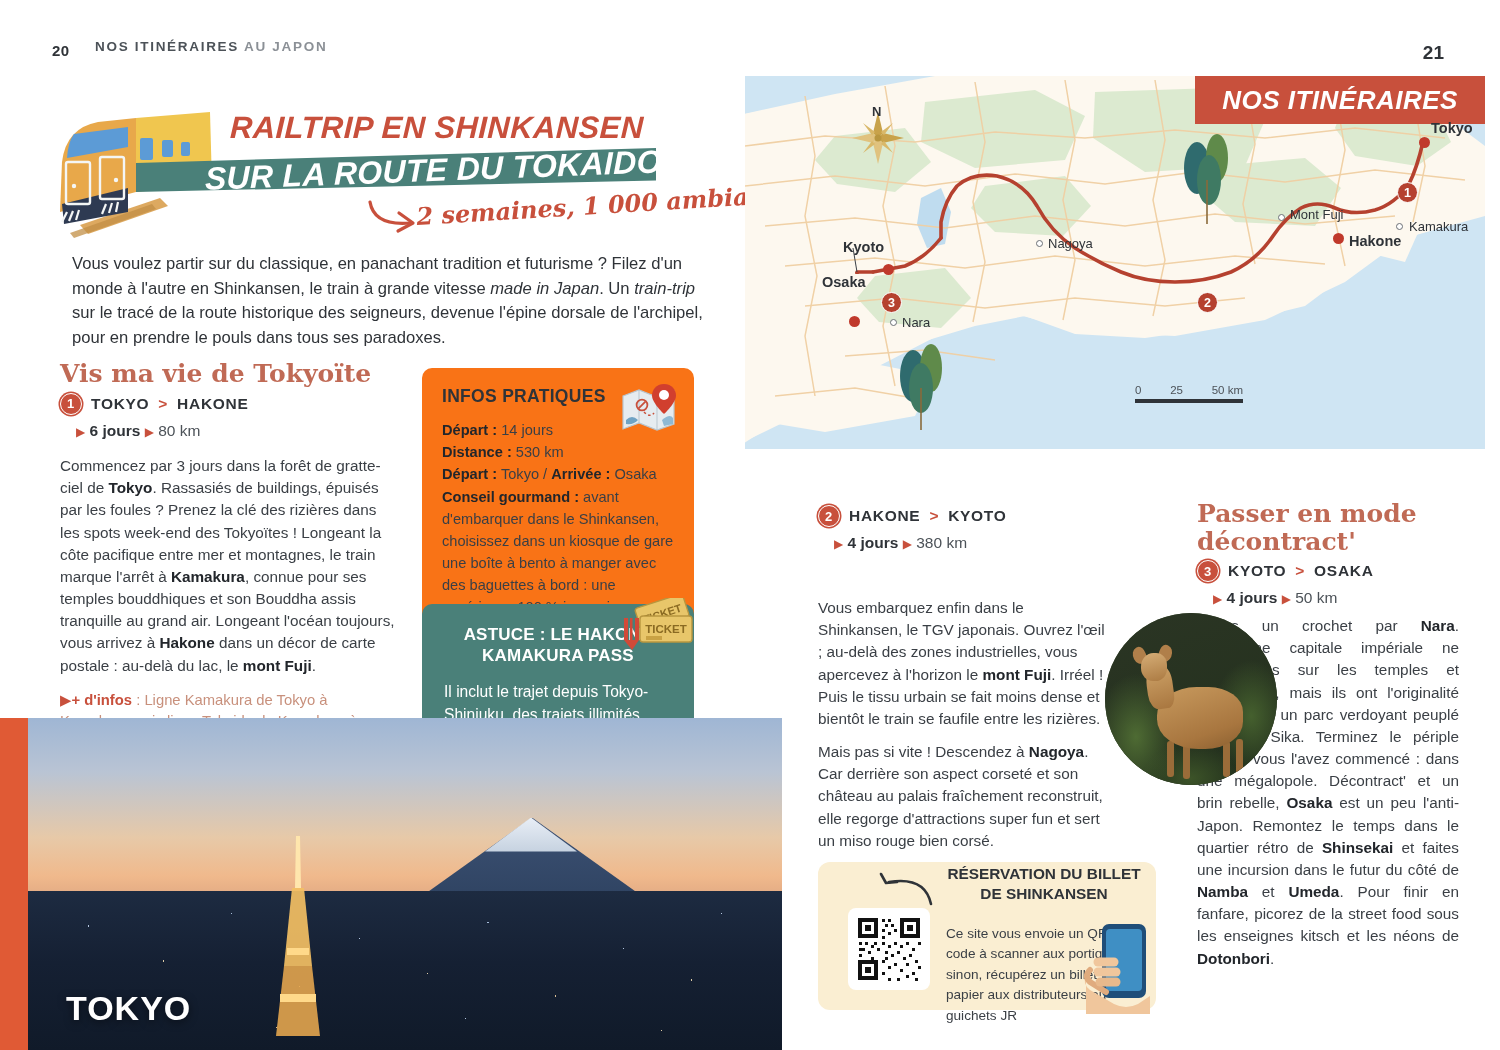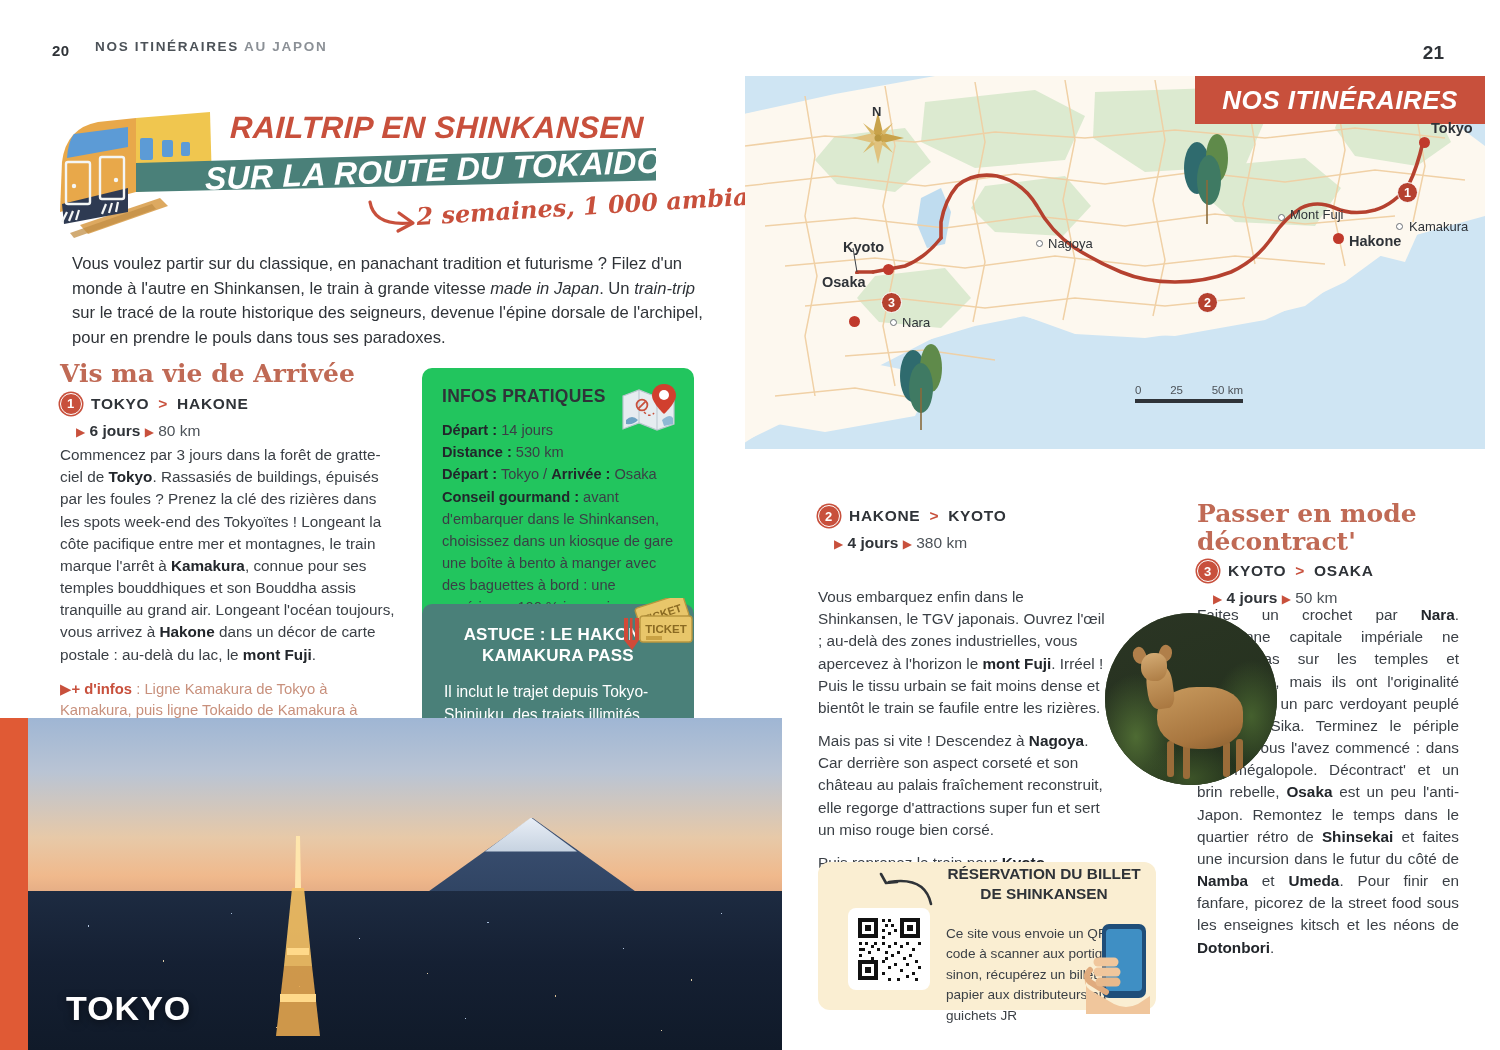--- a/index.html
+++ b/index.html
@@ -68,36 +68,36 @@
     display: flex; align-items: center; justify-content: center;
     border: 1.5px solid #fff; box-shadow: 0 0 0 1.5px #c8503c; flex: none;
   }
   .dur { margin-top: 7px; font-size: 15.5px; color: #2f3338; padding-left: 16px; }
   .dur b { font-weight: 700; }
   .dur .tri { color: #c8503c; font-size: 12px; }
   .dur .km { color: #4c5258; }
 
   .body-txt { font-size: 15.3px; line-height: 1.45; color: #3a3f45; }
   .body-txt p { margin-top: 11px; }
-  .body-txt p:first-child { margin-top: 0; }
+  .body-txt p:first-child { margin-top: 11px; }
   .body-txt b { font-weight: 700; color: #22262b; }
 
   .infos-link { margin-top: 13px; font-size: 14.8px; line-height: 1.45; color: #c8907c; }
   .infos-link b { color: #c8503c; font-weight: 700; }
   .infos-link .tri { color: #c8503c; }
   .infos-link a { color: #c8503c; text-decoration: underline; }
 
   
   .col1-head { position: absolute; left: 60px; top: 360px; width: 340px; }
   .col1-body { position: absolute; left: 60px; top: 444px; width: 340px; }
 
   
   .box-infos {
     position: absolute; left: 422px; top: 368px; width: 272px;
-    background: #22c55e; border-radius: 10px; padding: 18px 20px 20px 20px;
+    background: #f97316; border-radius: 10px; padding: 18px 20px 20px 20px;
   }
   .box-infos h3 {
     font-size: 17.5px; font-weight: 800; color: #2f3338;
     letter-spacing: .3px; margin-bottom: 12px;
   }
   .box-infos .lines { font-size: 14.6px; line-height: 1.52; color: #3a3f45; }
   .box-infos .lines b { font-weight: 700; color: #22262b; }
   .map-icon { position: absolute; right: 16px; top: 12px; }
 
   
@@ -283,21 +283,21 @@
     <path d="M4 6 Q8 30 44 27" fill="none" stroke="#c8503c" stroke-width="3.2" stroke-linecap="round"></path>
     <path d="M33 17 L47 27 L32 35" fill="none" stroke="#c8503c" stroke-width="3.2" stroke-linecap="round" stroke-linejoin="round"></path>
   </svg>
   <div class="tagline">2 semaines, 1 000 ambiances</div>
 
   <div class="intro">
     <span>Vous voulez partir sur du classique, en panachant tradition et futurisme ? Filez d'un monde à l'autre en Shinkansen, le train à grande vitesse </span><i>made in Japan</i><span>. Un </span><i>train-trip</i><span> sur le tracé de la route historique des seigneurs, devenue l'épine dorsale de l'archipel, pour en prendre le pouls dans tous ses paradoxes.</span>
   </div>
 
   <div class="col1-head">
-    <div class="sec-title">Vis ma vie de Arrivée</div>
+    <div class="sec-title">Vis ma vie de Tokyoïte</div>
     <div class="leg">
       <span class="badge">1</span>
       <span>TOKYO</span>
       <span class="gt">&gt;</span>
       <span>HAKONE</span>
     </div>
     <div class="dur">
       <span class="tri">▶</span>
       <b>6 jours</b>
       <span class="tri">▶</span>

